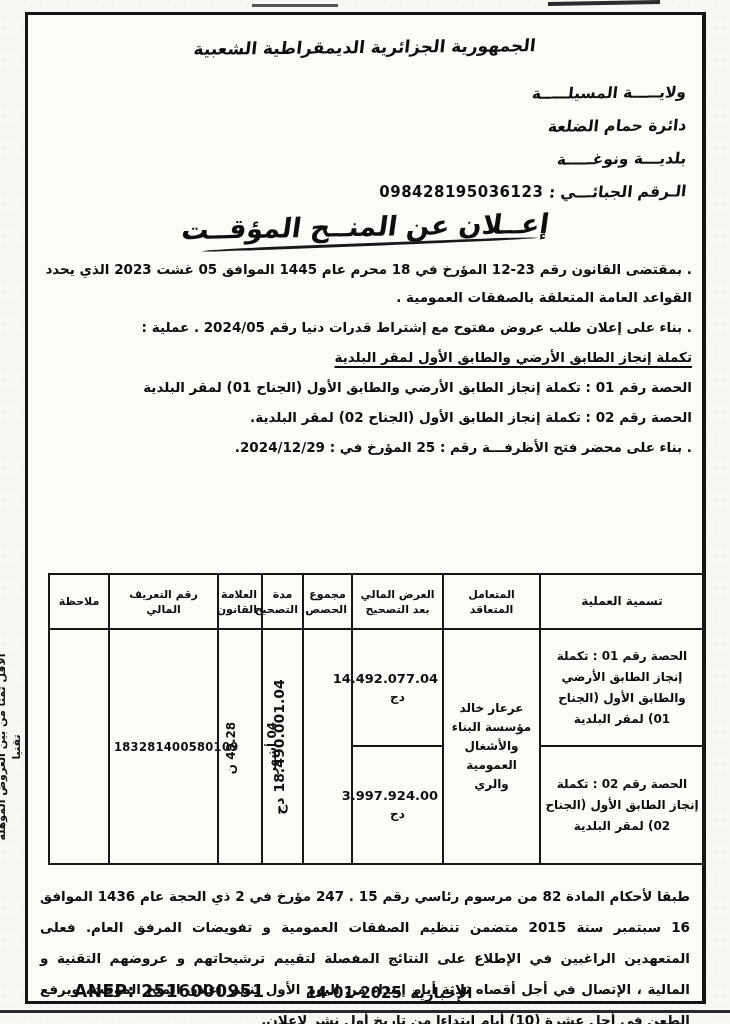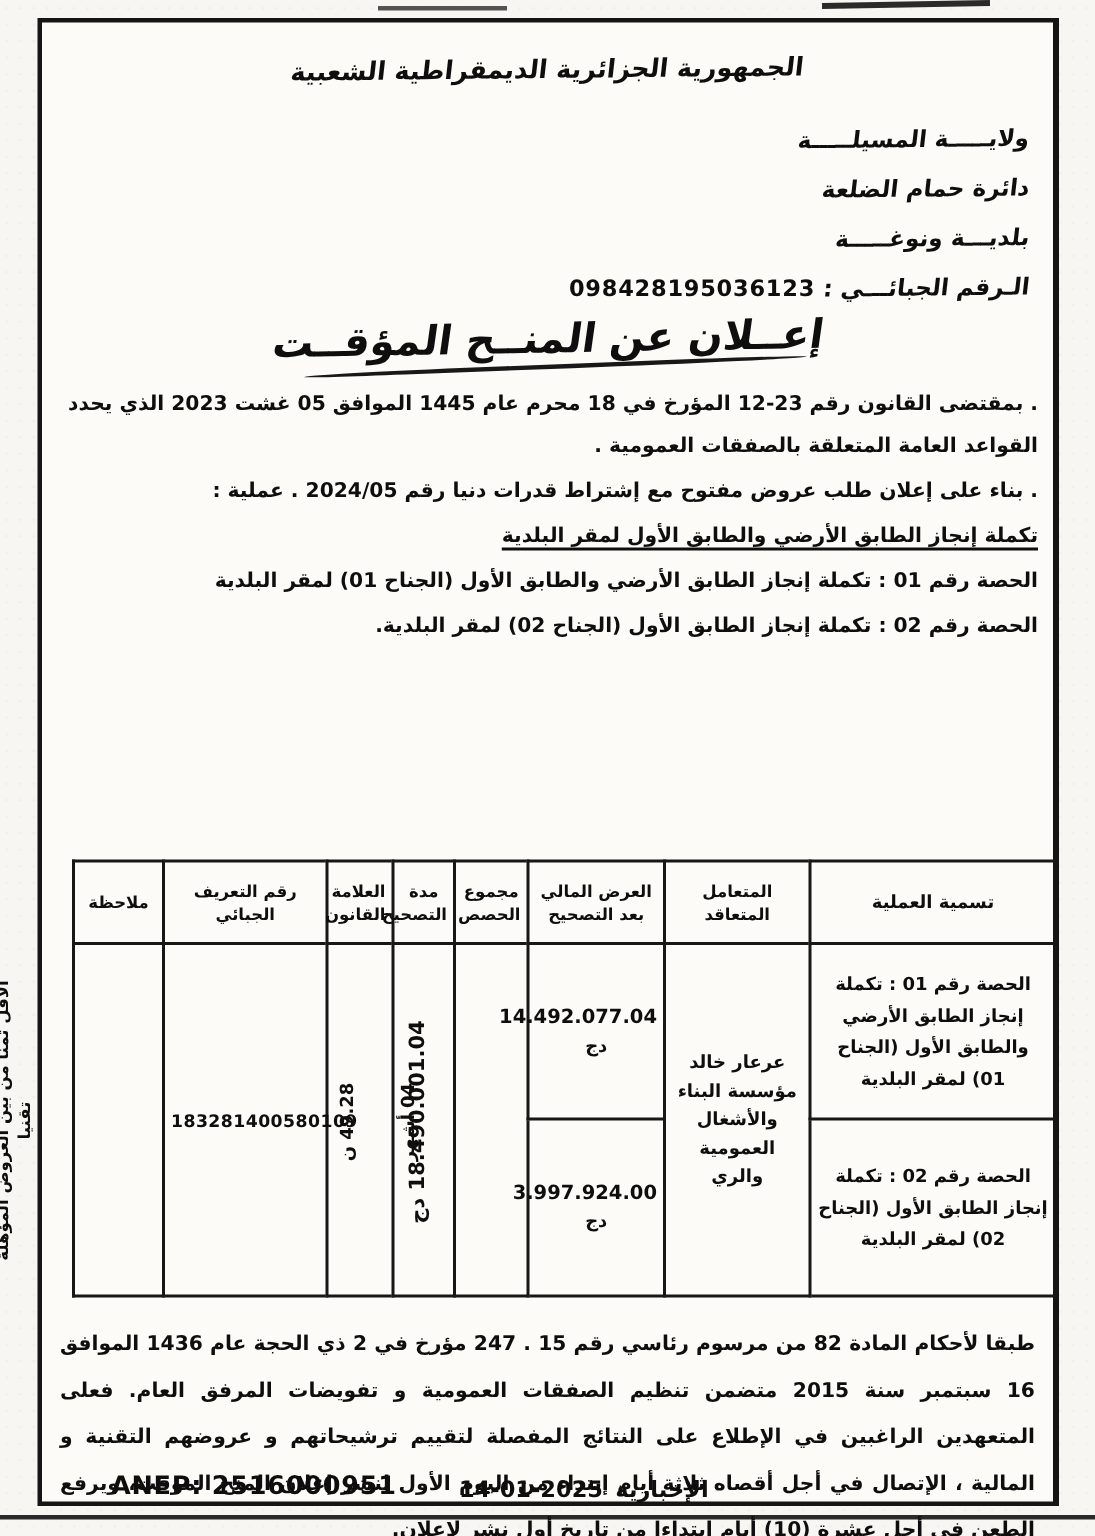--- a/index.html
+++ b/index.html
@@ -143,20 +143,21 @@
     <div class="doc-title">
       <span class="title-text">إعــلان عن المنــح المؤقــت</span>
     </div>
 
     <div class="preamble">
       <div class="pline">. بمقتضى القانون رقم 23-12 المؤرخ في 18 محرم عام 1445 الموافق 05 غشت 2023 الذي يحدد القواعد العامة المتعلقة بالصفقات العمومية .</div>
       <div class="pline">. بناء على إعلان طلب عروض مفتوح مع إشتراط قدرات دنيا رقم 2024/05 . عملية :</div>
       <div class="pline underlined">تكملة إنجاز الطابق الأرضي والطابق الأول لمقر البلدية</div>
       <div class="pline">الحصة رقم 01 : تكملة إنجاز الطابق الأرضي والطابق الأول (الجناح 01) لمقر البلدية</div>
       <div class="pline">الحصة رقم 02 : تكملة إنجاز الطابق الأول (الجناح 02) لمقر البلدية.</div>
+      <div class="pline">. بناء على محضر فتح الأظرفـــة رقم : 25 المؤرخ في : 2024/12/29.</div>
     </div>
 
     <table class="award">
       <colgroup>
         <col style="width:164px">
           <col style="width:97px">
           <col style="width:91px">
           <col style="width:49px">
         <col style="width:41px">
           <col style="width:44px">
@@ -164,21 +165,21 @@
           <col style="width:60px">
       </colgroup>
       <tbody>
           <tr class="thead">
         <th class="hcell op">تسمية العملية</th>
         <th class="hcell">المتعامل المتعاقد</th>
         <th class="hcell">العرض المالي بعد التصحيح</th>
         <th class="hcell">مجموع الحصص</th>
         <th class="hcell">مدة التصحيح</th>
         <th class="hcell">العلامة القانون</th>
-        <th class="hcell">رقم التعريف الجبائي</th>
+        <th class="hcell">رقم التعريف المالي</th>
         <th class="hcell">ملاحظة</th>
       </tr>
       <tr class="row1">
         <td class="opcell">الحصة رقم 01 : تكملة إنجاز الطابق الأرضي والطابق الأول (الجناح 01) لمقر البلدية</td>
         <td class="contractorcell" rowspan="2">عرعار خالد مؤسسة البناء والأشغال العمومية والري</td>
         <td class="offercell">
           <div>14.492.077.04</div>
           <div class="currency">دج</div>
         </td>
         <td rowspan="2">

